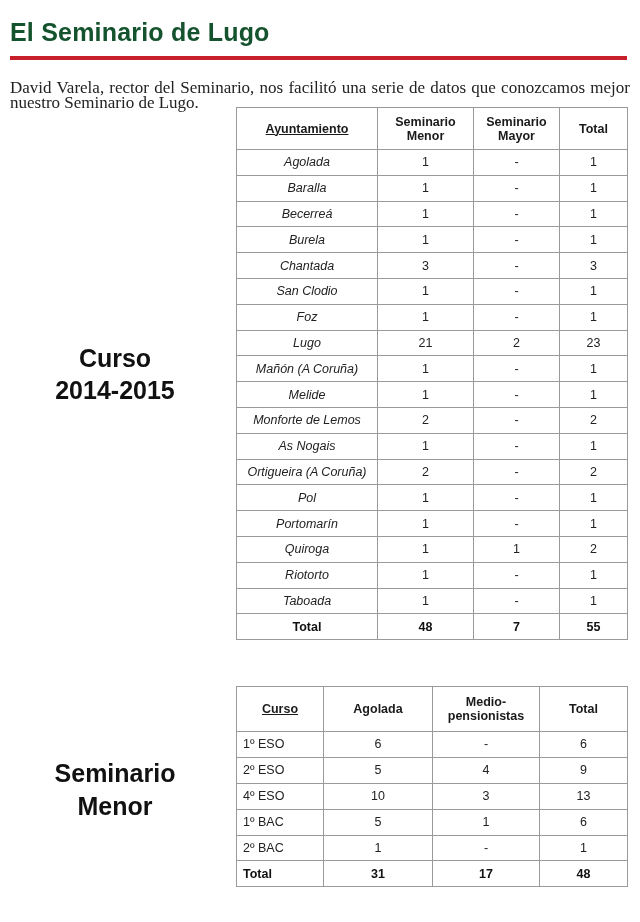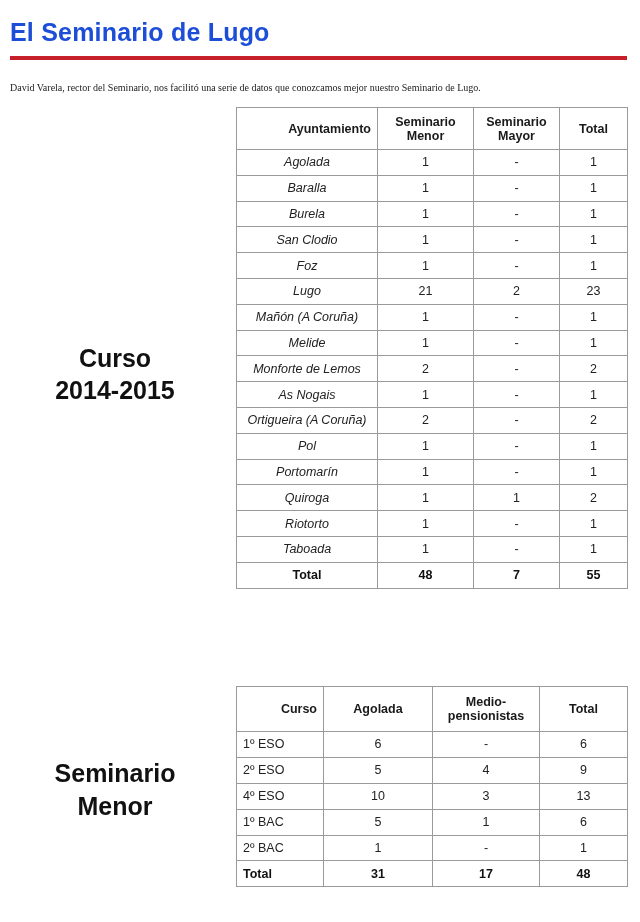--- a/index.html
+++ b/index.html
@@ -2,48 +2,48 @@
 <html><head>
 <meta charset="utf-8">
 <style>
   * { box-sizing: border-box; margin: 0; padding: 0; }
   html, body { width: 640px; height: 922px; background: #ffffff; overflow: hidden; }
   body { position: relative; font-family: "Liberation Sans", sans-serif; color: #111; }
 
   .title {
     position: absolute; left: 10px; top: 18px;
     font-family: "Liberation Sans", sans-serif;
-    font-weight: bold; font-size: 25px; color: #1d4ed8; letter-spacing: 0.2px;
+    font-weight: bold; font-size: 25px; color: #14532d; letter-spacing: 0.2px;
   }
   .title-rule {
     position: absolute; left: 10px; top: 56px; width: 617px; height: 4px; background: #c8202a;
   }
   .intro {
     position: absolute; left: 10px; top: 80px; width: 620px;
-    font-family: "Liberation Serif", serif; font-size: 10px; line-height: 15px; color: #222;
+    font-family: "Liberation Serif", serif; font-size: 17px; line-height: 15px; color: #222;
     text-align: justify;
   }
 
   .side-label {
     position: absolute; text-align: center; font-weight: bold; color: #111;
     font-family: "Liberation Sans", sans-serif;
   }
   .side-label span { display: block; }
   .side-1 { left: 10px; top: 342px; width: 210px; font-size: 25px; line-height: 32px; }
   .side-2 { left: 10px; top: 757px; width: 210px; font-size: 25px; line-height: 33px; }
 
   table.data {
     position: absolute; border-collapse: collapse; table-layout: fixed;
     font-family: "Liberation Sans", sans-serif; font-size: 12.5px; color: #222;
   }
   table.data th, table.data td {
     border: 1px solid #9a9a9a; padding: 0 6px; overflow: hidden; white-space: nowrap;
   }
   table.data th { font-weight: bold; font-size: 12.5px; text-align: center; line-height: 14px; color: #1a1a1a; }
-  table.data th.left { text-align: right; }
+  table.data th.left { text-align: center; text-decoration: underline; }
   table.data td { text-align: center; }
   table.data td.name { text-align: center; font-style: italic; }
   table.data td.curso { text-align: left; }
   table.data tr.total td { font-weight: bold; font-style: normal; color: #111; }
 
   #t1 { left: 236px; top: 107px; width: 391px; }
   #t1 thead tr { height: 42px; }
   #t1 tbody tr { height: 25.8px; }
 
   #t2 { left: 236px; top: 686px; width: 391px; }
@@ -84,24 +84,36 @@
         <td>-</td>
         <td>1</td>
       </tr>
       <tr>
         <td class="name">Baralla</td>
         <td>1</td>
         <td>-</td>
         <td>1</td>
       </tr>
       <tr>
+        <td class="name">Becerreá</td>
+        <td>1</td>
+        <td>-</td>
+        <td>1</td>
+      </tr>
+      <tr>
         <td class="name">Burela</td>
         <td>1</td>
         <td>-</td>
         <td>1</td>
+      </tr>
+      <tr>
+        <td class="name">Chantada</td>
+        <td>3</td>
+        <td>-</td>
+        <td>3</td>
       </tr>
       <tr>
         <td class="name">San Clodio</td>
         <td>1</td>
         <td>-</td>
         <td>1</td>
       </tr>
       <tr>
         <td class="name">Foz</td>
         <td>1</td>

